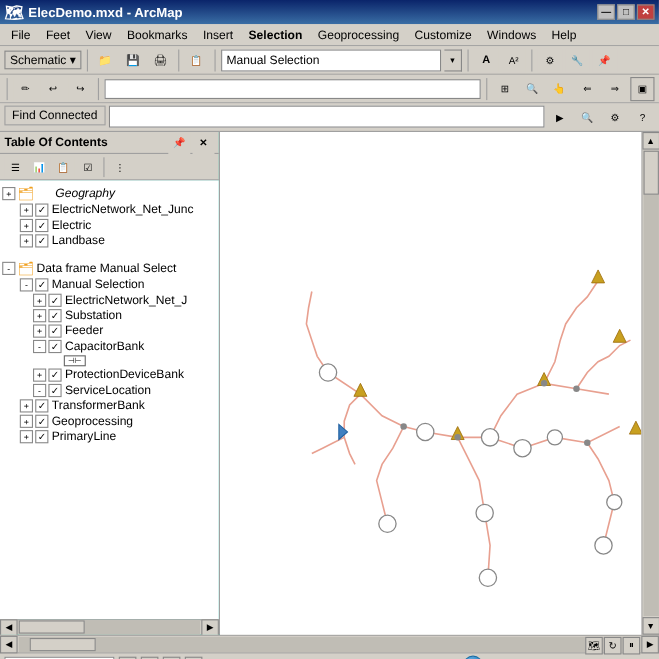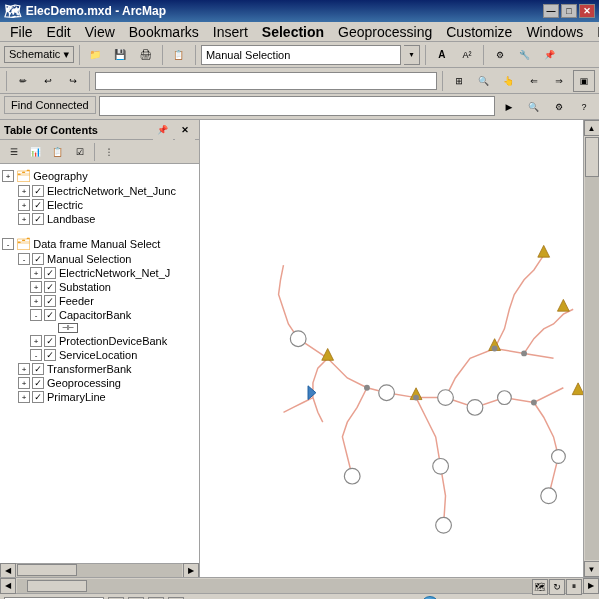--- a/index.html
+++ b/index.html
@@ -32,21 +32,21 @@
       background: #d4d0c8;
       height: 20px;
       display: flex;
       align-items: center;
       padding: 0 4px;
       gap: 2px;
       border-bottom: 1px solid #a0a0a0;
     }
     .menu-item {
       padding: 2px 6px;
-      font-size: 14px;
+      font-size: 11px;
       cursor: pointer;
     }
 
     
     .toolbar-row {
       background: #d4d0c8;
       height: 26px;
       display: flex;
       align-items: center;
       padding: 2px 4px;
@@ -327,21 +327,21 @@
   </div>
   <div class="title-bar-controls">
     <div class="title-btn">—</div>
     <div class="title-btn">□</div>
     <div class="title-btn" style="background:#c04040;color:white;">✕</div>
   </div>
 </div>
 
 <div class="menu-bar">
   <span class="menu-item">File</span>
-  <span class="menu-item">Edit</span>
+  <span class="menu-item">Feet</span>
   <span class="menu-item">View</span>
   <span class="menu-item">Bookmarks</span>
   <span class="menu-item">Insert</span>
   <span class="menu-item" style="font-weight:bold;">Selection</span>
   <span class="menu-item">Geoprocessing</span>
   <span class="menu-item">Customize</span>
   <span class="menu-item">Windows</span>
   <span class="menu-item">Help</span>
 </div>
 
@@ -409,21 +409,21 @@
       <div class="toc-btn" style="font-size:9px;">☑</div>
       <div class="toc-sep" style="width:1px;height:18px;background:#a0a0a0;margin:0 2px;"></div>
       <div class="toc-btn" style="font-size:9px;">⋮</div>
     </div>
     <div class="toc-content">
 
       <div class="toc-group">
         <div class="toc-item">
           <div class="expand-btn">+</div>
           <span class="folder-icon">🗂</span>
-          <span style="font-size:11px;margin-left:2px;">Geography</span>
+          <span style="font-size:11px;margin-left:19px;font-style:italic;">Geography</span>
         </div>
         <div class="toc-item toc-indent-1">
           <div class="expand-btn">+</div>
           <div class="checkbox checked"></div>
           <span>ElectricNetwork_Net_Junc</span>
         </div>
         <div class="toc-item toc-indent-1">
           <div class="expand-btn">+</div>
           <div class="checkbox checked"></div>
           <span>Electric</span>

